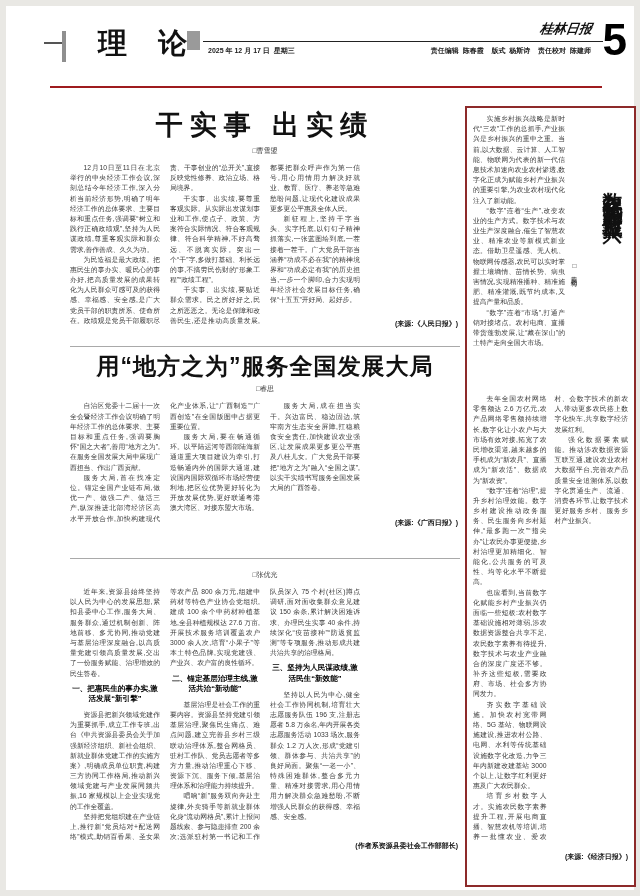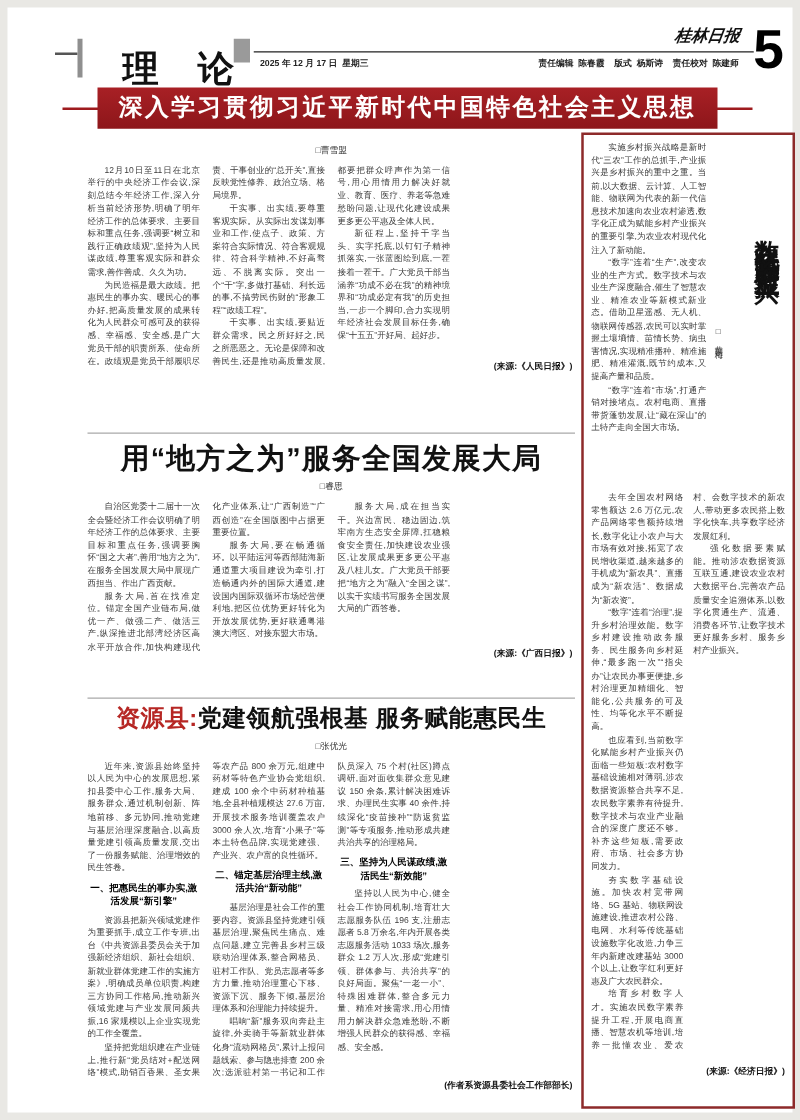--- a/index.html
+++ b/index.html
@@ -8,21 +8,21 @@
     background:#e9e8e4;
     font-family:"Liberation Sans","DejaVu Sans",sans-serif;
     -webkit-font-smoothing:antialiased;
   }
   .page{position:absolute;left:6px;top:6px;right:6px;bottom:6px;background:#fff;}
 
   
   .mark-h{position:absolute;left:38px;top:36px;width:18px;height:2px;background:#555;}
   .mark-v{position:absolute;left:56px;top:25px;width:4px;height:31px;background:#8f8f8f;}
   .section-title{
-    position:absolute;left:92px;top:30px;
+    position:absolute;left:92px;top:18px;
     font-family:"Liberation Serif","DejaVu Serif",serif;
     font-size:29px;font-weight:900;letter-spacing:12px;color:#111;
   }
   .gray-block{position:absolute;left:181px;top:25px;width:13px;height:19px;background:#9a9a9a;}
   .head-rule{position:absolute;left:197px;top:35px;width:400px;height:1px;background:#222;}
   .date{position:absolute;left:202px;top:40px;font-size:7px;font-weight:bold;color:#222;white-space:pre;}
   .editors{position:absolute;right:43px;top:40px;font-size:7px;font-weight:bold;color:#222;white-space:pre;}
   .paper-name{
     position:absolute;right:42px;top:14px;
     font-family:"DejaVu Serif","Liberation Serif",serif;
@@ -111,23 +111,23 @@
     <div class="section-title">理 论</div>
     <div class="gray-block"></div>
     <div class="head-rule"></div>
     <div class="date">2025 年 12 月 17 日  星期三</div>
     <div class="editors">责任编辑  陈春霞    版式  杨斯诗    责任校对  陈建师</div>
     <div class="paper-name">桂林日报</div>
     <div class="page-num">5</div>
   </div>
 
   <div class="banner-line"></div>
-  <div class="banner">深入学习贯彻习近平新时代中国特色社会主义思想</div>
 
   <div class="article a1">
+    <div class="a-title">干实事  出实绩</div>
     <div class="a-author">□曹雪盟</div>
     <div class="cols">
     <p class="para">12月10日至11日在北京举行的中央经济工作会议,深刻总结今年经济工作,深入分析当前经济形势,明确了明年经济工作的总体要求、主要目标和重点任务,强调要“树立和践行正确政绩观”,坚持为人民谋政绩,尊重客观实际和群众需求,善作善成、久久为功。</p>
         <p class="para">为民造福是最大政绩。把惠民生的事办实、暖民心的事办好,把高质量发展的成果转化为人民群众可感可及的获得感、幸福感、安全感,是广大党员干部的职责所系、使命所在。政绩观是党员干部履职尽责、干事创业的“总开关”,直接反映党性修养、政治立场、格局境界。</p>
         <p class="para">干实事、出实绩,要尊重客观实际。从实际出发谋划事业和工作,使点子、政策、方案符合实际情况、符合客观规律、符合科学精神,不好高骛远、不脱离实际。突出一个“干”字,多做打基础、利长远的事,不搞劳民伤财的“形象工程”“政绩工程”。</p>
         <p class="para">干实事、出实绩,要贴近群众需求。民之所好好之,民之所恶恶之。无论是保障和改善民生,还是推动高质量发展,都要把群众呼声作为第一信号,用心用情用力解决好就业、教育、医疗、养老等急难愁盼问题,让现代化建设成果更多更公平惠及全体人民。</p>
         <p class="para">新征程上,坚持干字当头、实字托底,以钉钉子精神抓落实,一张蓝图绘到底,一茬接着一茬干。广大党员干部当涵养“功成不必在我”的精神境界和“功成必定有我”的历史担当,一步一个脚印,合力实现明年经济社会发展目标任务,确保“十五五”开好局、起好步。</p>
       </div>
     <div class="source" style="bottom:0;">(来源:《人民日报》)</div>
   </div>
@@ -140,21 +140,20 @@
     <p class="para">自治区党委十二届十一次全会暨经济工作会议明确了明年经济工作的总体要求、主要目标和重点任务,强调要胸怀“国之大者”,善用“地方之为”,在服务全国发展大局中展现广西担当、作出广西贡献。</p>
         <p class="para">服务大局,首在找准定位。锚定全国产业链布局,做优一产、做强二产、做活三产,纵深推进北部湾经济区高水平开放合作,加快构建现代化产业体系,让“广西制造”“广西创造”在全国版图中占据更重要位置。</p>
         <p class="para">服务大局,要在畅通循环。以平陆运河等西部陆海新通道重大项目建设为牵引,打造畅通内外的国际大通道,建设国内国际双循环市场经营便利地,把区位优势更好转化为开放发展优势,更好联通粤港澳大湾区、对接东盟大市场。</p>
         <p class="para">服务大局,成在担当实干。兴边富民、稳边固边,筑牢南方生态安全屏障,扛稳粮食安全责任,加快建设农业强区,让发展成果更多更公平惠及八桂儿女。广大党员干部要把“地方之为”融入“全国之谋”,以实干实绩书写服务全国发展大局的广西答卷。</p>
       </div>
     <div class="source" style="bottom:0;">(来源:《广西日报》)</div>
   </div>
   <div class="divider" style="top:552px;"></div>
 
   <div class="article a3">
-    <div class="a-title"><span class="title-prefix">资源县:</span><span>党建领航强根基  服务赋能惠民生</span></div>
     <div class="a-author">□张优光</div>
     <div class="cols">
     <p class="para">近年来,资源县始终坚持以人民为中心的发展思想,紧扣县委中心工作,服务大局、服务群众,通过机制创新、阵地前移、多元协同,推动党建与基层治理深度融合,以高质量党建引领高质量发展,交出了一份服务赋能、治理增效的民生答卷。</p>
         <h4 class="subhead">一、把惠民生的事办实,激活发展“新引擎”</h4>
         <p class="para">资源县把新兴领域党建作为重要抓手,成立工作专班,出台《中共资源县委员会关于加强新经济组织、新社会组织、新就业群体党建工作的实施方案》,明确成员单位职责,构建三方协同工作格局,推动新兴领域党建与产业发展同频共振,16 家规模以上企业实现党的工作全覆盖。</p>
         <p class="para">坚持把党组织建在产业链上,推行新“党员结对+配送网络”模式,助销百香果、圣女果等农产品 800 余万元,组建中药材等特色产业协会党组织,建成 100 余个中药材种植基地,全县种植规模达 27.6 万亩,开展技术服务培训覆盖农户 3000 余人次,培育“小果子”等本土特色品牌,实现党建强、产业兴、农户富的良性循环。</p>
         <h4 class="subhead">二、锚定基层治理主线,激活共治“新动能”</h4>
         <p class="para">基层治理是社会工作的重要内容。资源县坚持党建引领基层治理,聚焦民生痛点、难点问题,建立完善县乡村三级联动治理体系,整合网格员、驻村工作队、党员志愿者等多方力量,推动治理重心下移、资源下沉、服务下倾,基层治理体系和治理能力持续提升。</p>
         <p class="para">唱响“新”服务双向奔赴主旋律,外卖骑手等新就业群体化身“流动网格员”,累计上报问题线索、参与隐患排查 200 余次;选派驻村第一书记和工作队员深入 75 个村(社区)蹲点调研,面对面收集群众意见建议 150 余条,累计解决困难诉求、办理民生实事 40 余件,持续深化“疫苗接种”“防返贫监测”等专项服务,推动形成共建共治共享的治理格局。</p>
         <h4 class="subhead">三、坚持为人民谋政绩,激活民生“新效能”</h4>

